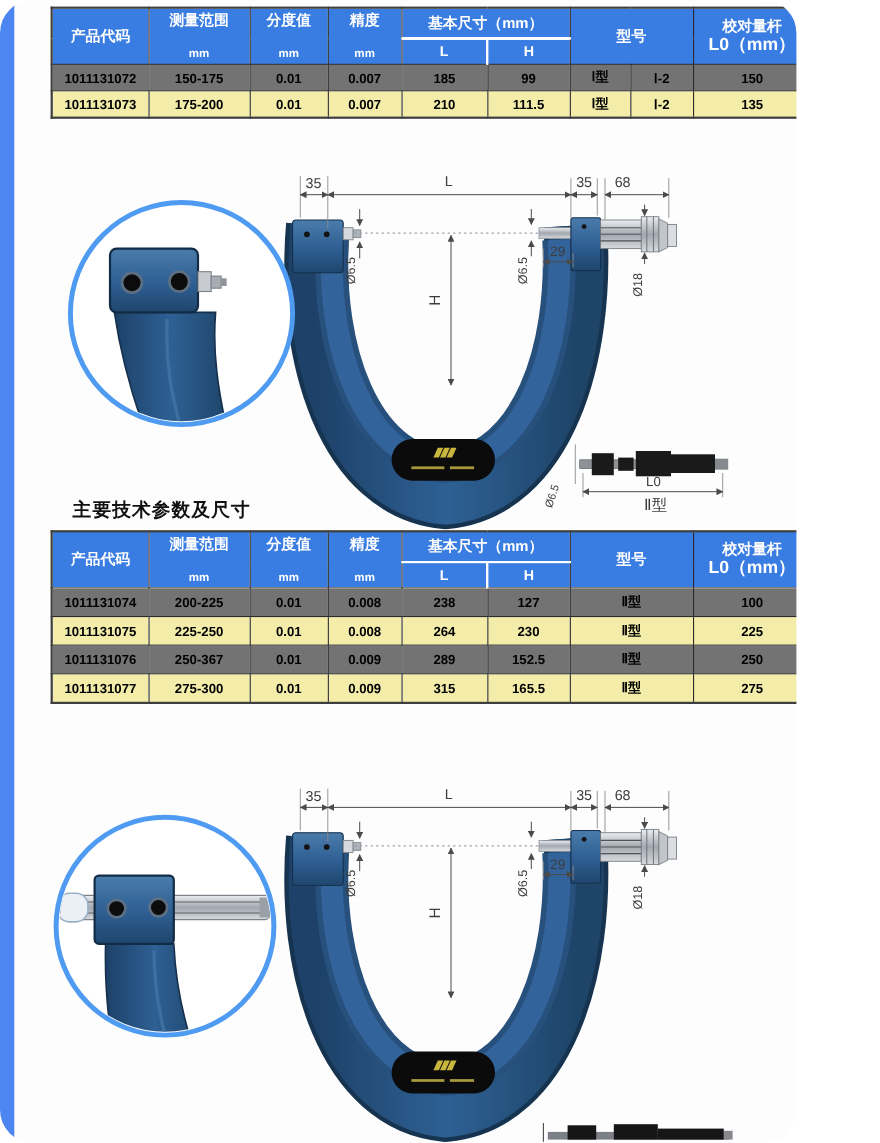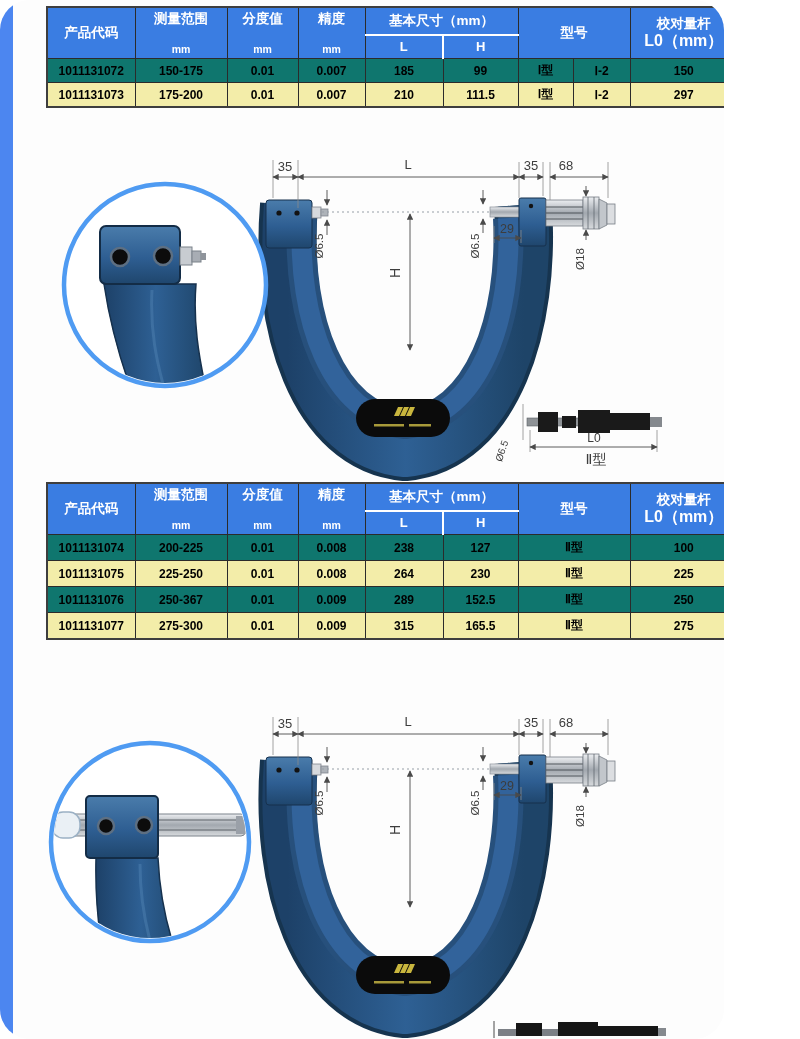--- a/index.html
+++ b/index.html
@@ -10,21 +10,21 @@
   .bar-right{left:757px;width:30px;background:#4e90f8;}
 
   
   .spec-table{position:absolute;left:46px;border-collapse:collapse;table-layout:fixed;
               width:691px;border:2px solid #3e3e3e;}
   .spec-table td,.spec-table th{border:1px solid #2b2b2b;text-align:center;padding:0;overflow:hidden;}
   .spec-table thead th{background:#3a7de2;color:#fff;font-size:13.5px;font-weight:bold;line-height:1.15;}
   .spec-table thead .unit{display:block;font-size:10.5px;font-weight:bold;margin-top:17px;}
   .spec-table thead .sub{border-top:2px solid #fff;font-size:13px;height:22px;}
   .spec-table thead .sub-h{border-left:2px solid #fff;}
-  .spec-table tbody td{font-size:12px;font-weight:bold;color:#000;background:#0f766e;}
+  .spec-table tbody td{font-size:12px;font-weight:bold;color:#000;background:#737373;}
   .t1 tbody td{height:23px;}
   .t2 tbody td{height:25px;}
   .spec-table tbody tr.alt td{background:#f3eda9;margin-left:40px;}
   .rod-head{font-size:13.5px;}
   .rod-head .l2{display:block;font-size:16px;font-weight:bold;margin-top:1px;}
 
   .section-title{position:absolute;left:66px;top:452px;font-size:17px;font-weight:bold;color:#111;
                  letter-spacing:1px;}
 
   .diag{position:absolute;left:0;}
@@ -79,21 +79,21 @@
       </tr>
       <tr class="alt">
         <td>1011131073</td>
         <td>175-200</td>
         <td>0.01</td>
         <td>0.007</td>
         <td>210</td>
         <td>111.5</td>
         <td>Ⅰ型</td>
         <td>Ⅰ-2</td>
-        <td>297</td>
+        <td>135</td>
       </tr>
     </tbody>
   </table>
 
   <svg class="diag" style="top:128px;" width="800" height="356" viewBox="0 128 800 356">
     <defs>
       <marker id="ma" viewBox="0 0 10 10" refX="9" refY="5" markerWidth="7" markerHeight="7" orient="auto-start-reverse">
         <path d="M0,0 L10,5 L0,10 z" fill="#4a4a4a"></path>
       </marker>
       <linearGradient id="gFrame" x1="0" y1="0" x2="1" y2="0">
@@ -224,20 +224,21 @@
         <line x1="657" y1="430" x2="657" y2="452"></line>
         <line x1="523" y1="404" x2="523" y2="440"></line>
       </g>
       <line x1="530" y1="447" x2="657" y2="447" stroke="#4a4a4a" stroke-width="0.9" marker-start="url(#ma)" marker-end="url(#ma)"></line>
       <text x="594" y="442" font-size="12" text-anchor="middle">L0</text>
       <text x="596" y="464" font-size="14" text-anchor="middle">Ⅱ型</text>
       <text transform="translate(505,452) rotate(-72)" font-size="10" text-anchor="middle">Ø6.5</text>
     </g>
   </svg>
 
+  <div class="section-title">主要技术参数及尺寸</div>
 
   <table class="spec-table t2" style="top:482px;">
     <colgroup>
       <col style="width:88px">
         <col style="width:92px">
         <col style="width:71px">
         <col style="width:67px">
       <col style="width:78px">
         <col style="width:75px">
         <col style="width:112px">

